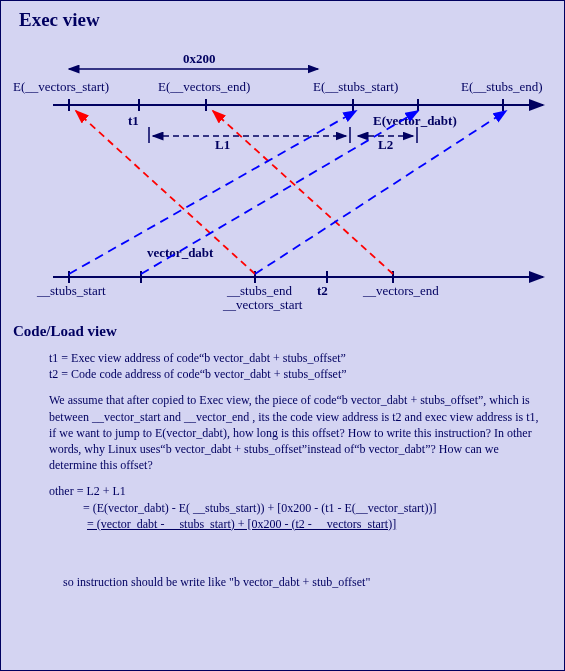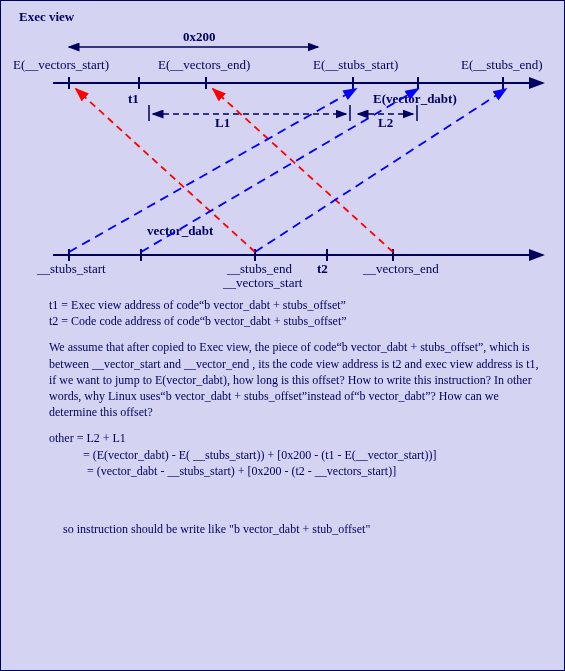--- a/index.html
+++ b/index.html
@@ -15,43 +15,43 @@
   .page {
     box-sizing: border-box;
     width: 565px;
     height: 671px;
     border: 1px solid #000060;
     padding: 8px 12px 8px 12px;
     overflow: hidden;
   }
   .section-title {
     font-weight: bold;
-    font-size: 13px;
-    margin: 0 0 2px 6px;
+    font-size: 19px;
+    margin: 0 0 18px 6px;
   }
   .diagram {
     position: relative;
     width: 100%;
     height: 270px;
   }
   .sub-section-title {
     font-weight: bold;
     font-size: 15px;
     margin: 4px 0 10px 0;
   }
 
   .text-block {
     margin-left: 36px;
     margin-right: 8px;
     line-height: 1.35;
     font-size: 12px;
   }
   .text-block p { margin: 0 0 10px 0; }
   .text-block .indent { margin-left: 34px; }
-  .text-block .indent2 { margin-left: 38px; }
+  .text-block .indent2 { margin-left: 38px; text-decoration: underline; }
   .nowrap { white-space: nowrap; }
 
   
   svg text {
     font-family: "Times New Roman", serif;
     fill: #000060;
     font-size: 13px;
   }
 </style>
 </head>
@@ -126,20 +126,21 @@
       <line x1="380" y1="225" x2="200" y2="62" stroke="#ff0000" stroke-width="1.8" stroke-dasharray="7,5" marker-end="url(#arrow-red)"></line>
 
       <line x1="314" y1="225" x2="134" y2="62" stroke="#ff0000" stroke-width="1.8" stroke-dasharray="7,5" marker-end="url(#arrow-red)" opacity="0.0"></line>
 
       <line x1="56" y1="225" x2="343" y2="62" stroke="#0000ff" stroke-width="1.8" stroke-dasharray="9,6" marker-end="url(#arrow-blue)"></line>
       <line x1="242" y1="225" x2="493" y2="62" stroke="#0000ff" stroke-width="1.8" stroke-dasharray="9,6" marker-end="url(#arrow-blue)"></line>
       <line x1="128" y1="225" x2="405" y2="62" stroke="#0000ff" stroke-width="1.8" stroke-dasharray="9,6" marker-end="url(#arrow-blue)"></line>
     </svg>
   </div>
 
+  <div class="sub-section-title">Code/Load view</div>
 
   <div class="text-block">
     <p>
       <span>t1 = Exec view address of code“b vector_dabt + stubs_offset”</span><br>
       <span>t2 = Code code address of code“b vector_dabt + stubs_offset”</span><br>
     </p>
 
     <p>We assume that after copied to Exec view, the piece of code“b vector_dabt + stubs_offset”, which is  between __vector_start and __vector_end , its the code view address is t2 and exec view address is t1, if we want to jump to E(vector_dabt), how long is this offset? How to write this instruction?  In other words, why Linux uses“b vector_dabt + stubs_offset”instead of“b vector_dabt”? How can we determine this offset?</p>
 
     <p>

